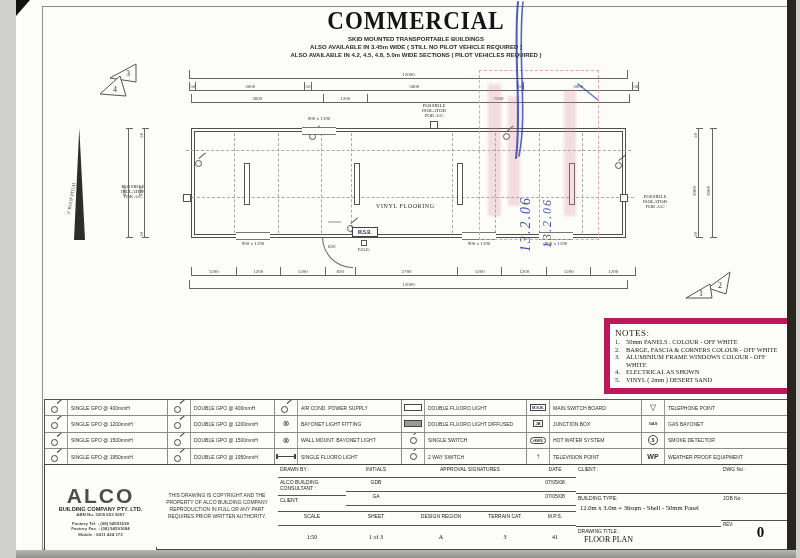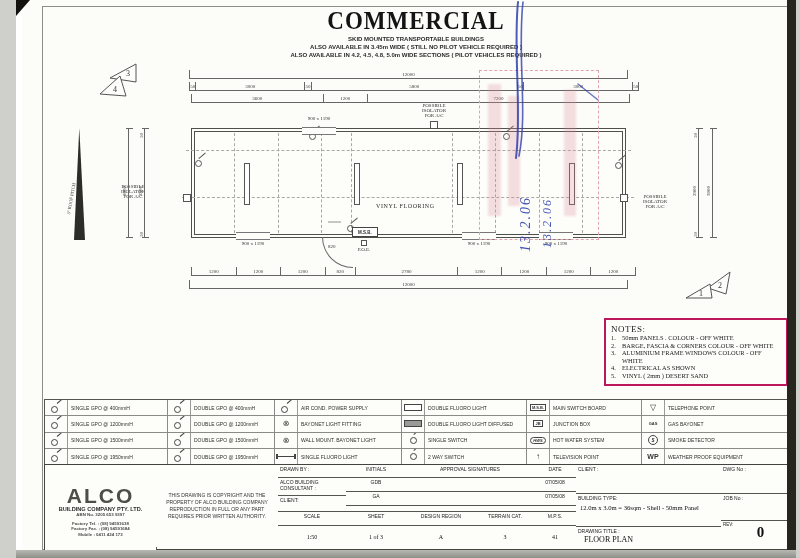--- a/index.html
+++ b/index.html
@@ -40,21 +40,21 @@
   .ibox{border:1px solid #444;font-family:"Liberation Sans",sans-serif;font-weight:bold;background:#fff;}
   .doorarc{width:30px;height:30px;border-left:1px solid #666;border-bottom:1px solid #666;
            border-bottom-left-radius:100% 100%;}
   .wedge{width:11px;height:112px;background:#2c2c28;clip-path:polygon(48% 0,100% 100%,0 100%);}
   
   .stamp{border:1px dashed #e2a3ae;}
   .pinkbar{background:rgba(222,140,155,.28);filter:blur(1.2px);}
   .pen{color:#2e3fae;font-style:italic;font-size:14px;letter-spacing:2px;white-space:nowrap;
        transform:rotate(-90deg);transform-origin:left top;opacity:.9;}
   
-  .notes{border:2px solid #be185d;background:#fdfdfa;padding:4px 5px;}
+  .notes{border:6px solid #be185d;background:#fdfdfa;padding:4px 5px;}
   .notes .nt{font-size:9px;letter-spacing:.5px;color:#222;}
   .nrow{display:flex;font-size:6.4px;line-height:7.6px;color:#222;}
   .nrow .nn{width:11px;flex:0 0 11px;}
   
   .legend{display:grid;grid-template-columns:123px 107px 127px 125px 115px 160px;
           grid-auto-rows:16.25px;border:1px solid #55554f;background:#fdfdfa;}
   .lcell{display:flex;align-items:center;border-right:1px solid #8a8a86;border-bottom:1px solid #8a8a86;overflow:hidden;}
   .lcell:nth-last-child(-n+6){border-bottom:none;}
   .licon{flex:0 0 22px;display:flex;align-items:center;justify-content:center;position:relative;
          align-self:stretch;border-right:1px solid #9a9a96;}

